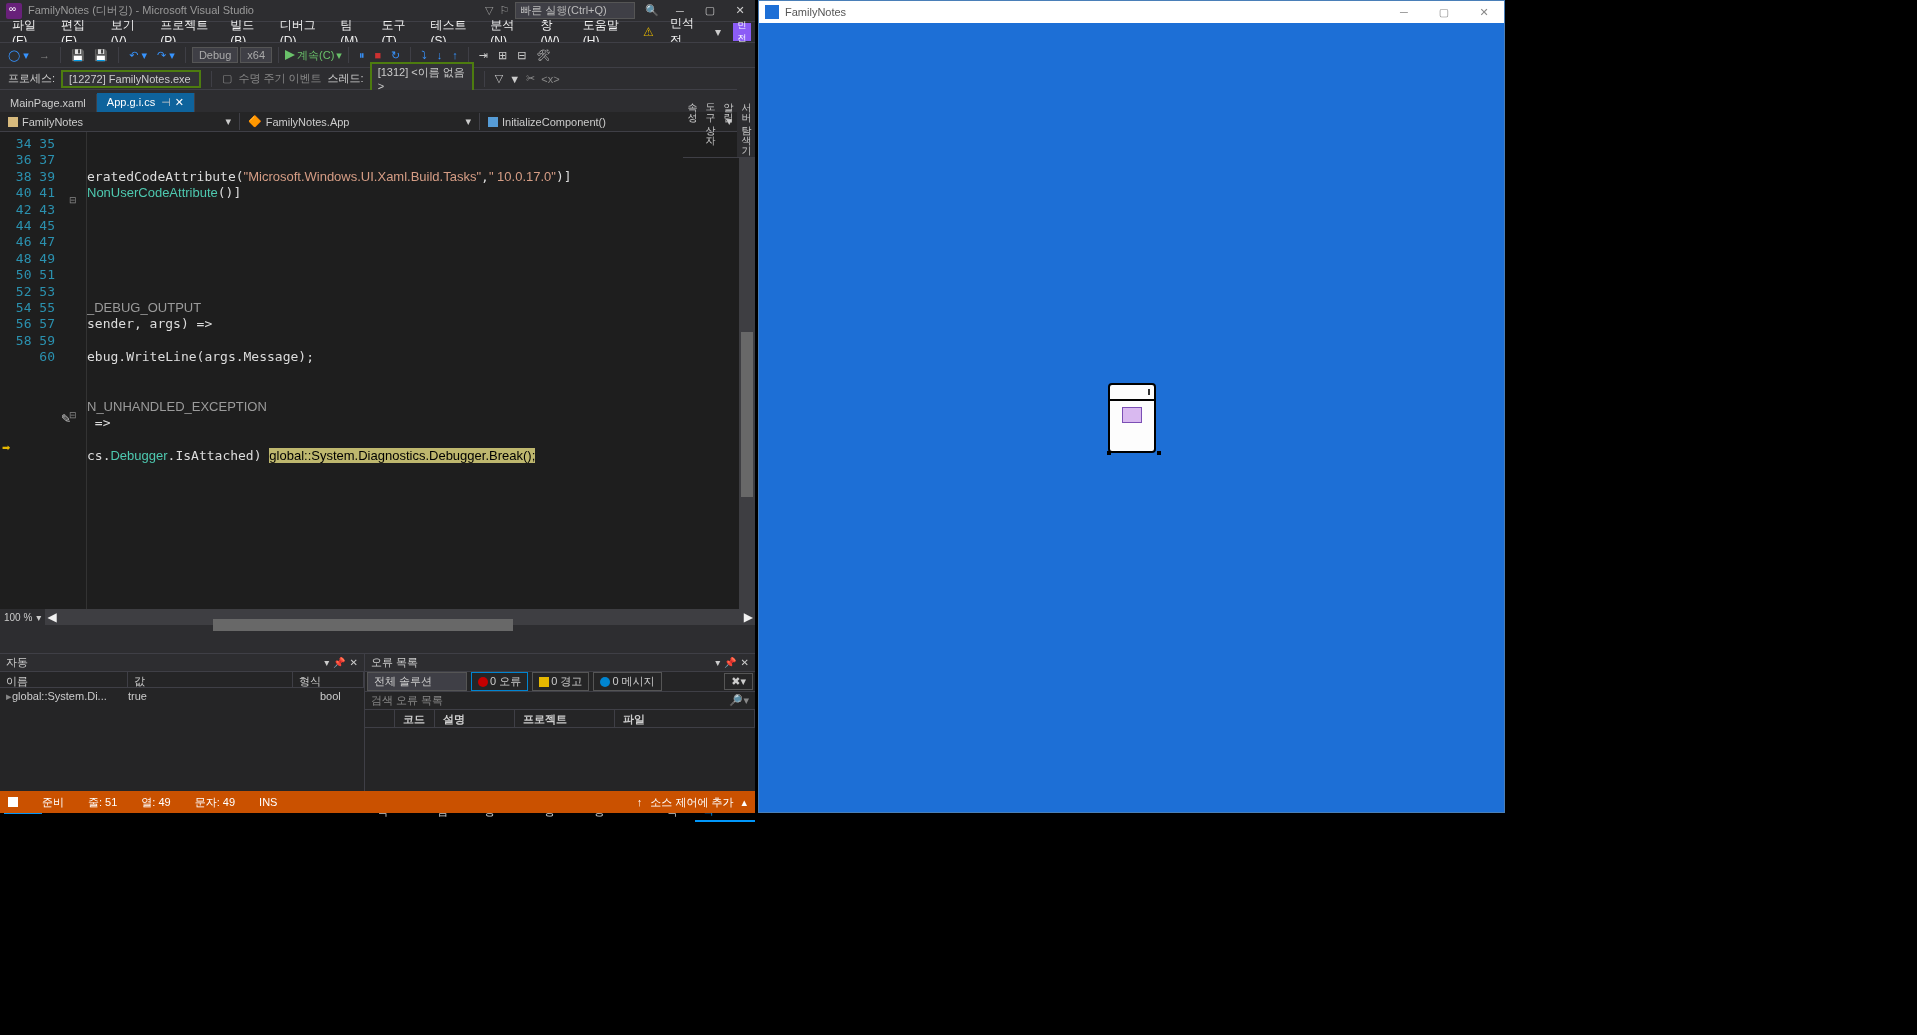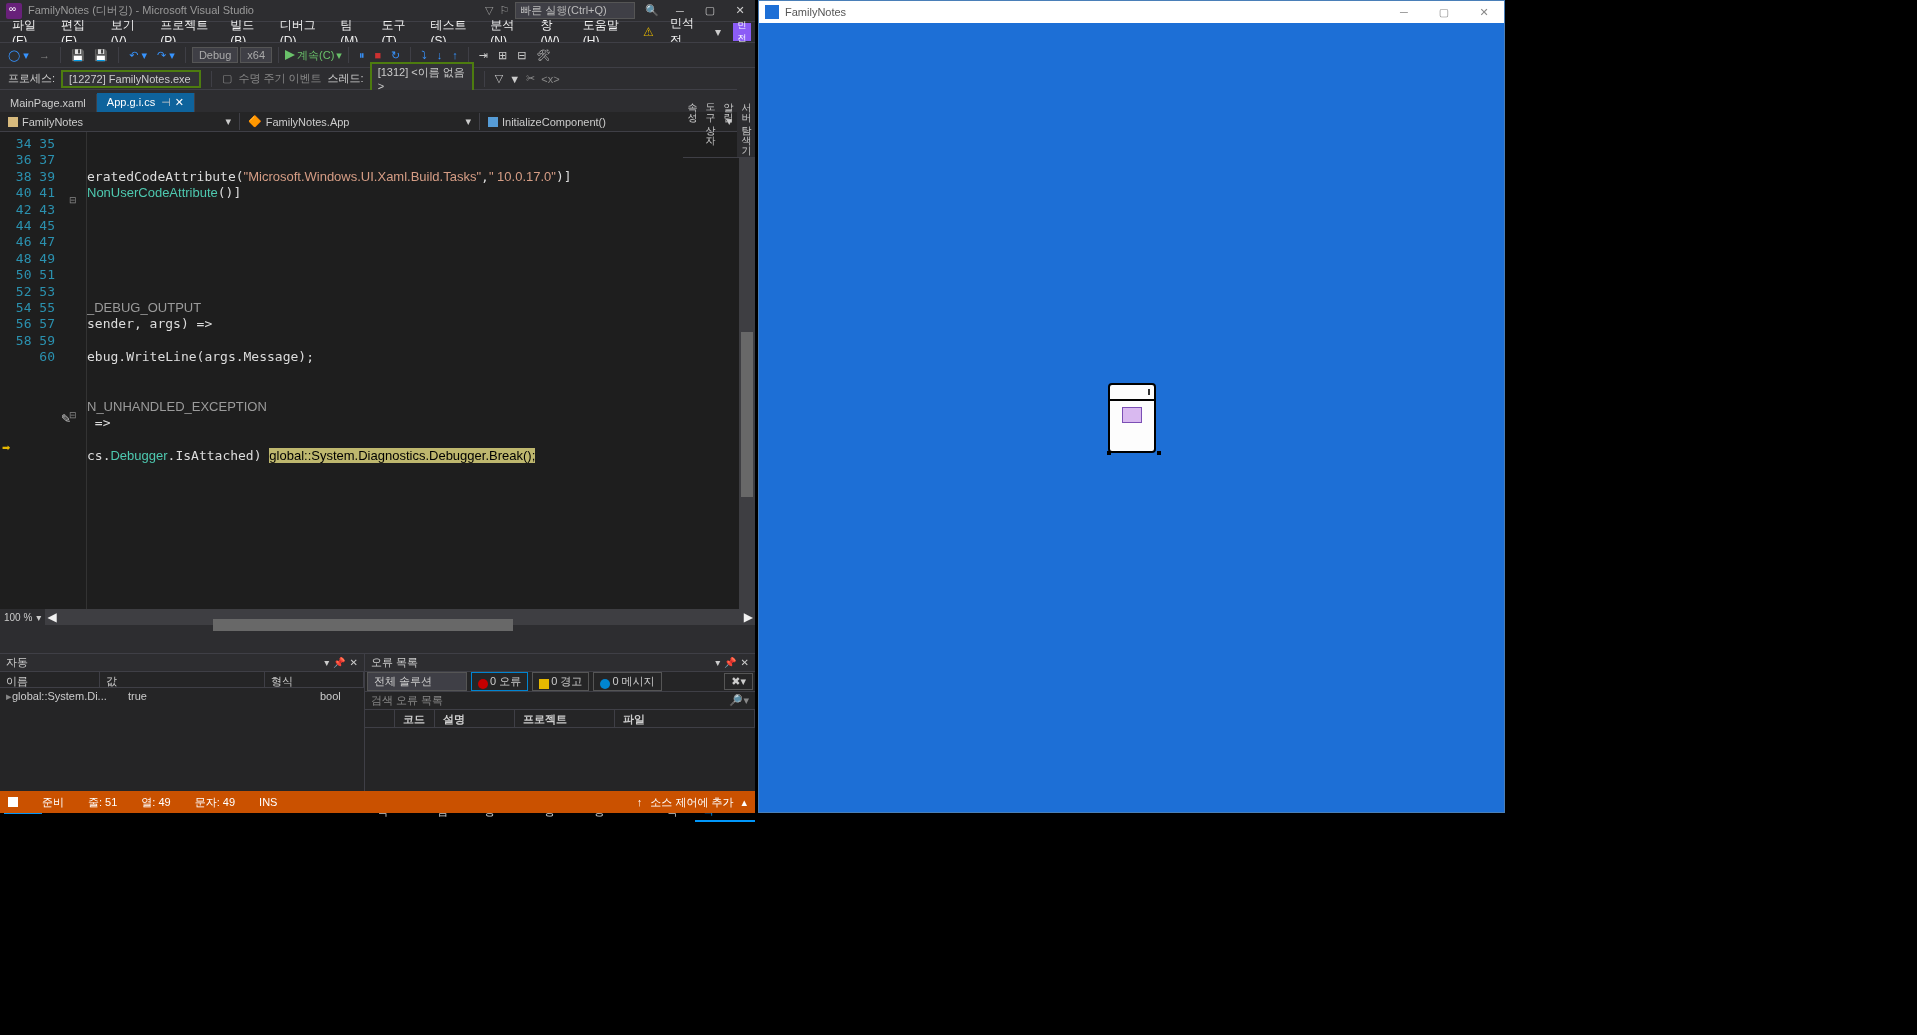--- a/index.html
+++ b/index.html
@@ -50,33 +50,33 @@
 .editor-hscroll .htrack{flex:1;position:relative;margin:0 14px;}
 .editor-hscroll .hthumb{position:absolute;left:140px;width:300px;height:12px;top:2px;background:#686868;}
 .bottom{height:160px;display:flex;border-top:1px solid #3f3f46;margin-top:28px;}
 .tool-window{display:flex;flex-direction:column;background:#252526;}
 .tw-header{height:18px;background:#2d2d30;display:flex;align-items:center;padding:0 6px;font-size:11px;color:#ccc;border-bottom:1px solid #3f3f46;}
 .tw-header .spacer{flex:1;}
 .tw-header .icn{margin-left:4px;font-size:10px;}
 .autos{width:365px;border-right:1px solid #3f3f46;}
 .autos-head{display:flex;font-size:11px;color:#ccc;border-bottom:1px solid #3f3f46;height:16px;}
 .autos-head span{padding:2px 6px;border-right:1px solid #3f3f46;}
-.autos-head .c1{width:100px;font-family:Liberation Mono, monospace;}
+.autos-head .c1{width:128px;font-family:Liberation Mono, monospace;}
 .autos-head .c2{width:165px;}
 .autos-head .c3{flex:1;}
 .autos-body{flex:1;font-size:11px;color:#ccc;}
 .autos-row{display:flex;height:16px;align-items:center;}
 .autos-row .c1{width:128px;padding-left:12px;position:relative;}
 .autos-row .c1::before{content:"▸";position:absolute;left:6px;color:#888;}
 .autos-row .c2{width:192px;}
 .autos-row .c3{flex:1;}
 .errors{flex:1;display:flex;flex-direction:column;}
 .err-toolbar{height:20px;display:flex;align-items:center;padding:2px;gap:4px;font-size:11px;color:#ccc;border-bottom:1px solid #3f3f46;}
 .err-filter{background:#3f3f46;border:1px solid #555;padding:1px 6px;}
-.err-chip{border:1px solid #555;padding:1px 6px;display:flex;align-items:flex-end;gap:2px;}
+.err-chip{border:1px solid #555;padding:1px 6px;display:flex;align-items:center;gap:2px;}
 .err-chip .dot-r{width:10px;height:10px;background:#c50000;border-radius:50%;display:inline-block;}
 .err-chip .dot-y{width:10px;height:10px;background:#e6b800;display:inline-block;}
 .err-chip .dot-b{width:10px;height:10px;background:#0085d1;border-radius:50%;display:inline-block;}
 .err-chip.active{border-color:#0085d1;}
 .err-search{height:18px;display:flex;align-items:center;padding:0 6px;font-size:11px;color:#888;border-bottom:1px solid #3f3f46;}
 .err-search .spacer{flex:1;}
 .err-cols{display:flex;font-size:11px;color:#ccc;border-bottom:1px solid #3f3f46;height:18px;}
 .err-cols span{padding:2px 8px;border-right:1px solid #3f3f46;font-weight:bold;}
 .output-tabs{height:20px;display:flex;font-size:11px;color:#ccc;align-items:center;padding-left:4px;background:#2d2d30;border-top:1px solid #3f3f46;}
 .output-tabs span{padding:2px 8px;}

